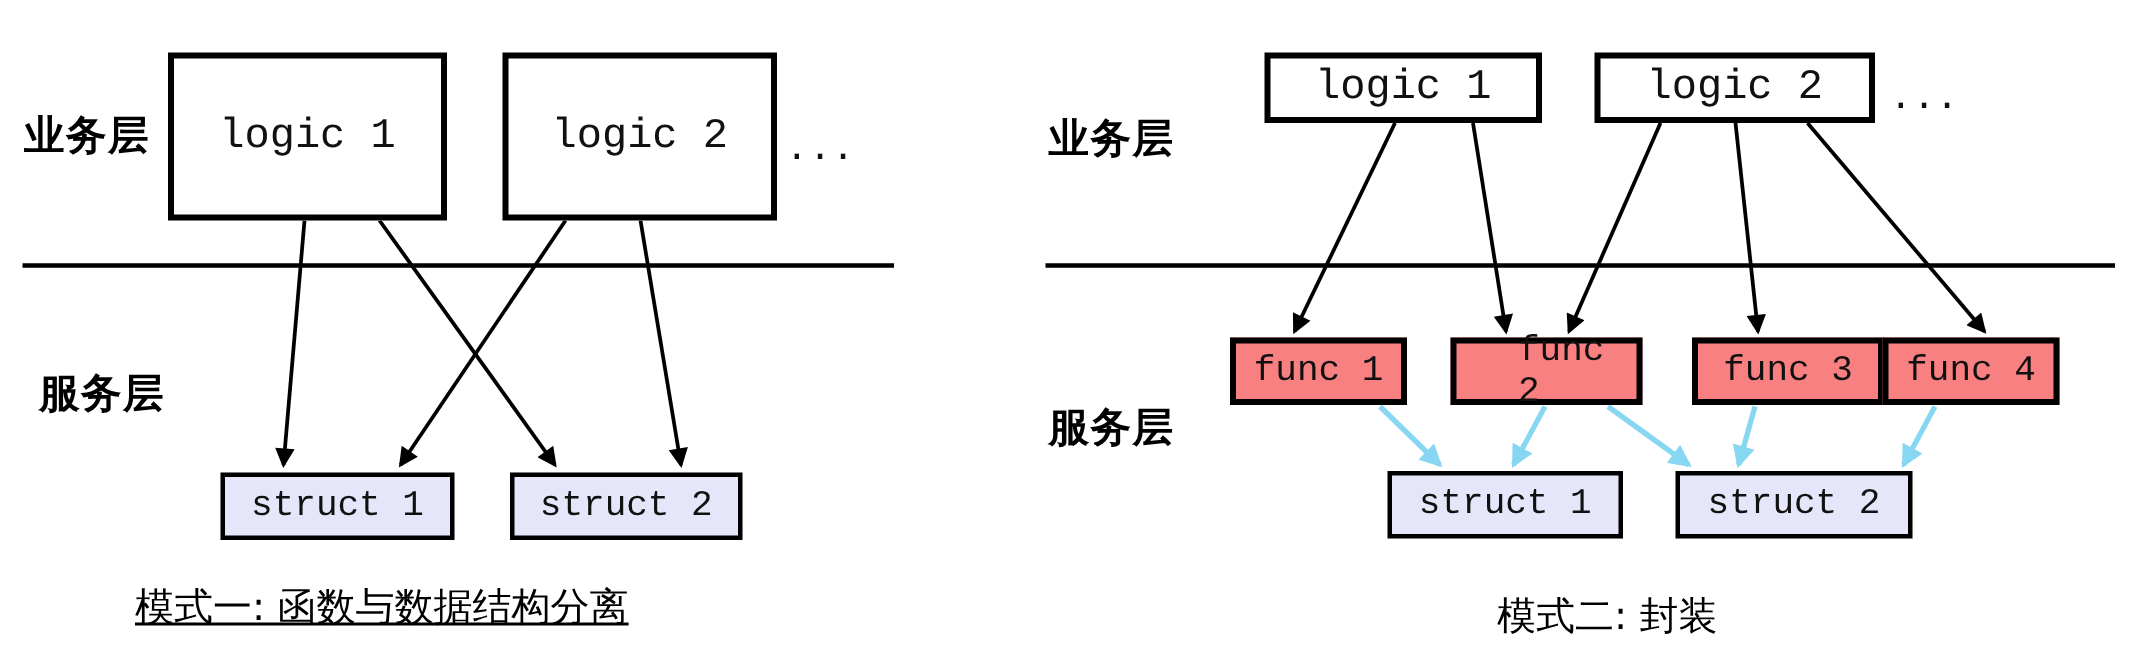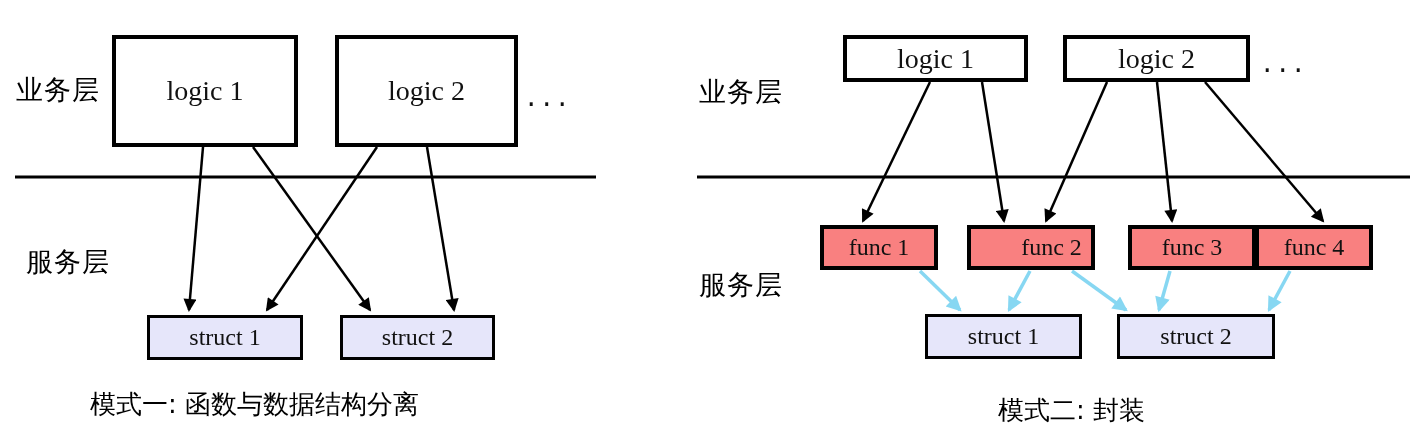--- a/index.html
+++ b/index.html
@@ -19,35 +19,36 @@
     height: 442px;
     background: #ffffff;
     font-family: "DejaVu Sans", "Liberation Sans", sans-serif;
     overflow: hidden;
   }
   .box {
     position: absolute;
     display: flex;
     align-items: center;
     justify-content: center;
-    font-family: Liberation Serif, serif;
+    font-family: Liberation Mono, monospace;
     color: var(--text);
     background: var(--box-fill);
     border: 4px solid var(--border);
   }
   .logic-left  { width: 186px; height: 112px; font-size: 28px; }
   .logic-right { width: 186px; height: 47px;  font-size: 28px; }
   .func-box    { width: 118px; height: 45px;  font-size: 24px; background: var(--func-fill); }
   .struct-box  { width: 156px; height: 45px;  font-size: 24px; background: var(--struct-fill); border-width: 3px; text-align: right; }
   .layer-label {
     position: absolute;
     font-size: 27px;
     color: #000;
     letter-spacing: 1px;
     white-space: nowrap;
+    font-weight: bold;
   }
   .caption {
     position: absolute;
     font-size: 26px;
     color: #000;
     white-space: nowrap;
     text-align: center;
   }
   .dots {
     position: absolute;
@@ -105,21 +106,21 @@
   <div class="box logic-left" style="left:112px; top:35px;">logic 1</div>
   <div class="box logic-left" style="left:335px; top:35px; width:183px;">logic 2</div>
 
   <div class="dots" style="left:524px; top:84px;">...</div>
 
   <div class="layer-label" style="left:26px; top:244px;">服务层</div>
 
   <div class="box struct-box" style="left:147px; top:315px;">struct 1</div>
   <div class="box struct-box" style="left:340px; top:315px; width:155px;">struct 2</div>
 
-  <div class="caption" style="left:90px; top:387px; width:324px;">模式一: 函数与数据结构分离</div>
+  <div class="caption" style="left:90px; top:387px; width:324px;text-decoration:underline;">模式一: 函数与数据结构分离</div>
 
   <div class="layer-label" style="left:699px; top:74px;">业务层</div>
 
   <div class="box logic-right" style="left:843px; top:35px; width:185px;">logic 1</div>
   <div class="box logic-right" style="left:1063px; top:35px; width:187px;">logic 2</div>
 
   <div class="dots" style="left:1260px; top:50px;">...</div>
 
   <div class="layer-label" style="left:699px; top:267px;">服务层</div>
 

